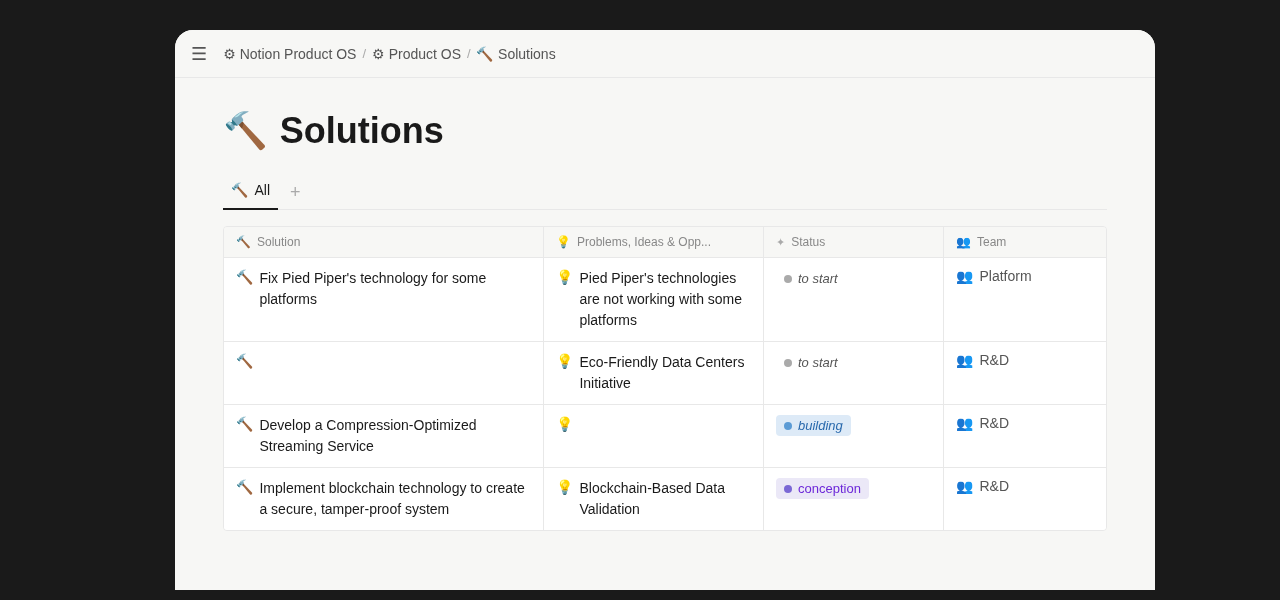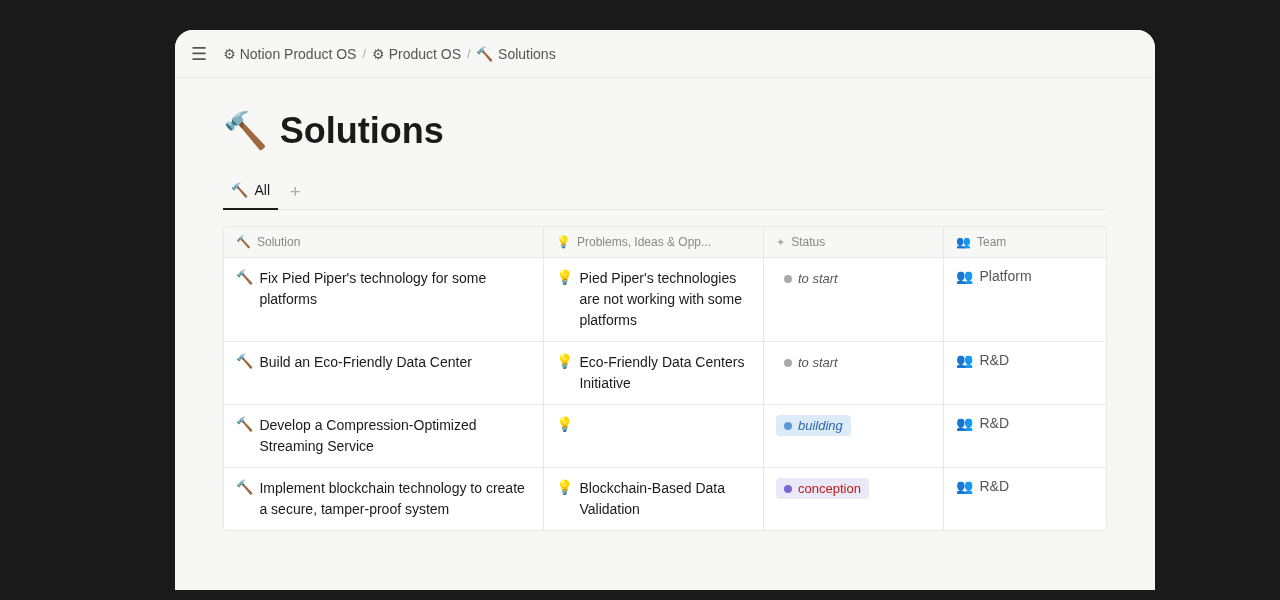--- a/index.html
+++ b/index.html
@@ -217,21 +217,21 @@
       flex-shrink: 0;
     }
 
     .status-to-start .status-dot { background: #aaa; }
     .status-to-start { color: #555; font-style: italic; }
 
     .status-building .status-dot { background: #5b9bd5; }
     .status-building { background: #ddeaf7; color: #2a6aad; font-style: italic; }
 
     .status-conception .status-dot { background: #7b68d5; }
-    .status-conception { background: #ebe8f7; color: #b91c1c; }
+    .status-conception { background: #ebe8f7; color: #6d28d9; }
 
     
     .team-cell {
       display: flex;
       align-items: center;
       gap: 6px;
       font-size: 14px;
       color: #555;
     }
 
@@ -323,21 +323,20 @@
             <div class="team-cell">
               <span class="team-icon">👥</span>
               <span>Platform</span>
             </div>
           </div>
         </div>
 
         <div class="table-row">
           <div class="table-cell">
             <span class="cell-icon">🔨</span>
-            <span class="cell-text">Build an Eco-Friendly Data Center</span>
           </div>
           <div class="table-cell">
             <span class="cell-icon">💡</span>
             <span class="cell-text">Eco-Friendly Data Centers Initiative</span>
           </div>
           <div class="table-cell">
             <span class="status-badge status-to-start">
               <span class="status-dot"></span>
               <span>to start</span>
             </span>

